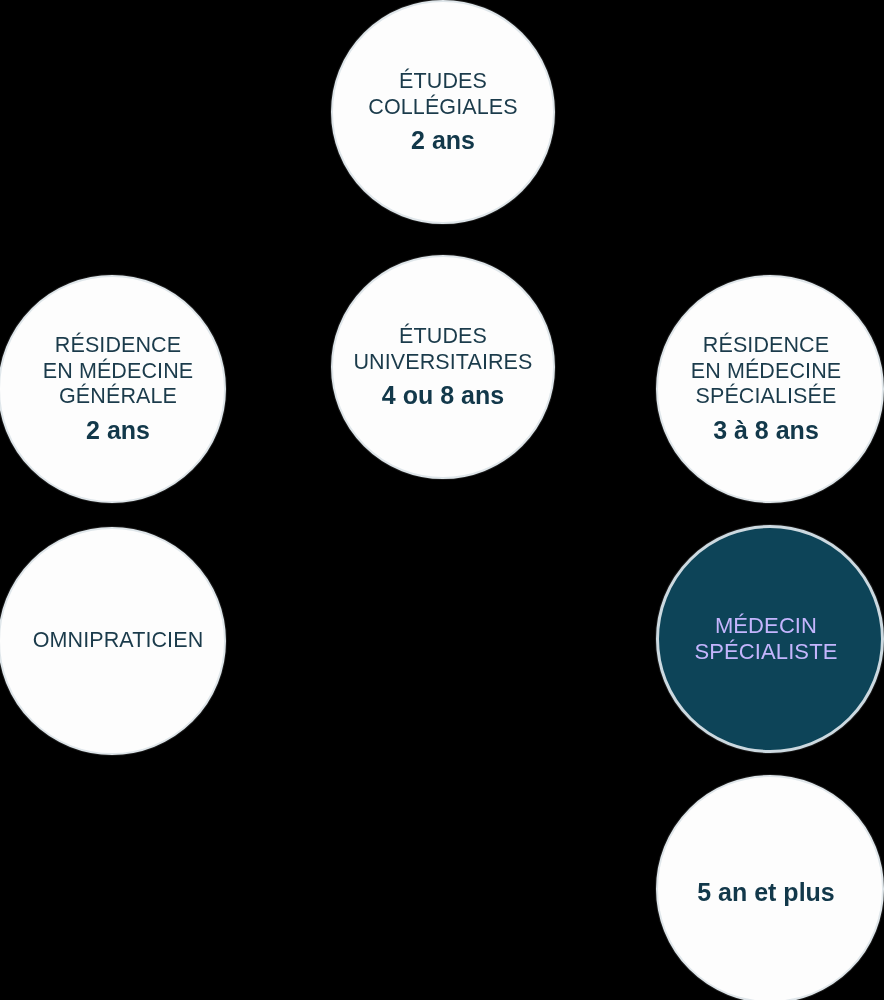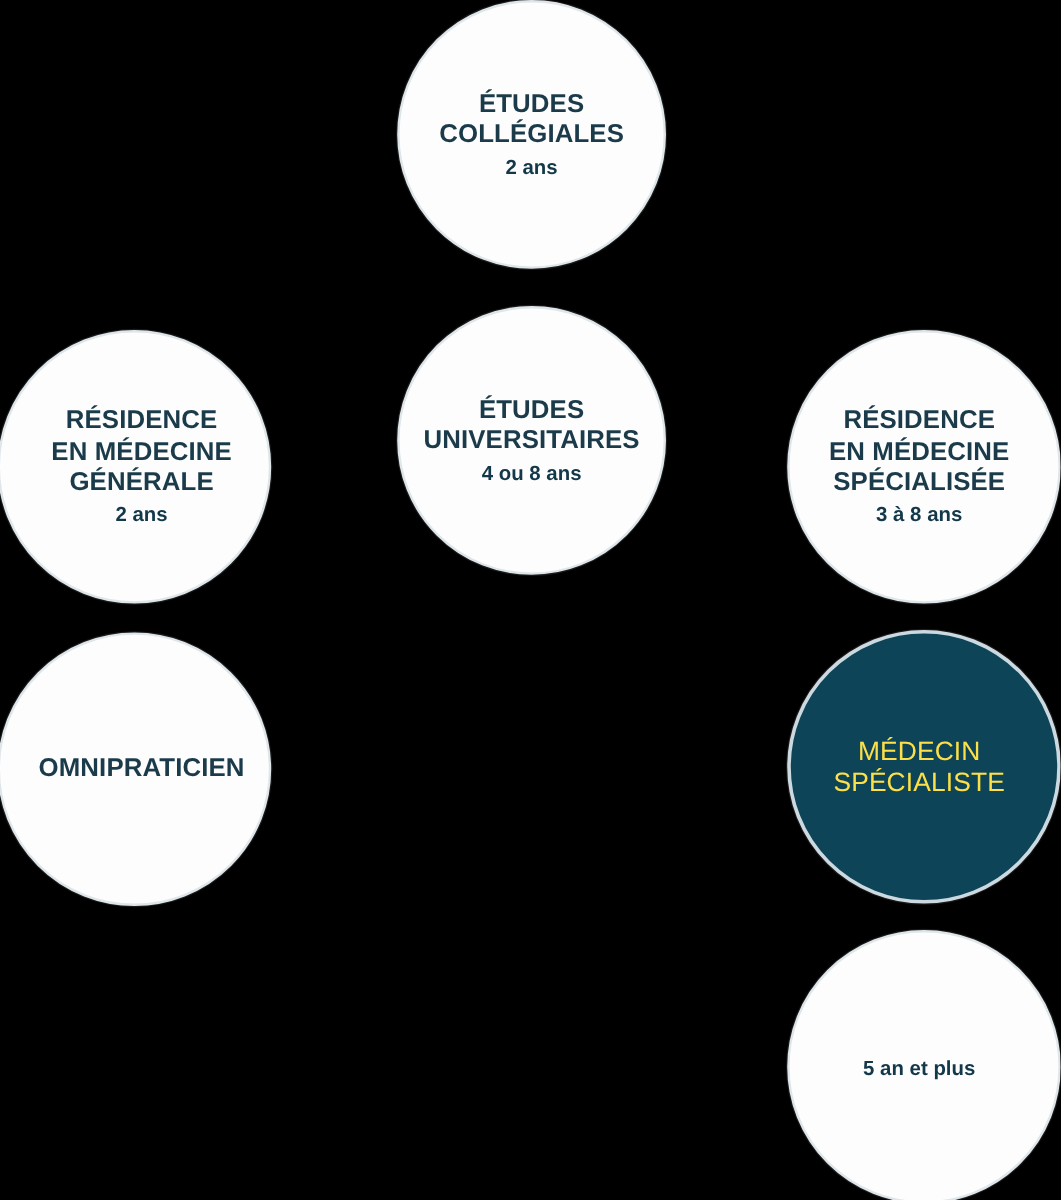--- a/index.html
+++ b/index.html
@@ -30,36 +30,36 @@
     background: #fdfdfd;
     border: 2px solid #dfe6ea;
     box-shadow: 0 0 0 1px rgba(255,255,255,0.10);
   }
   .node.filled {
     background: #0d4458;
     border: 3px solid #ccd9e0;
   }
   .node-title {
     color: #1b3b4b;
-    font-weight: 700;
+    font-weight: 400;
     font-size: 21.5px;
     line-height: 1.18;
     letter-spacing: 0.1px;
     white-space: pre-line;
     padding: 0 10px;
   }
   .node.filled .node-title {
-    color: #fde047;
+    color: #c4b5fd;
     font-weight: 400;
     font-size: 22px;
   }
   .node-sub {
     color: #12384a;
     font-weight: 600;
-    font-size: 17px;
+    font-size: 25px;
     line-height: 1.2;
     margin-top: 5px;
   }
   .node-sub:empty { display: none; }
 
   
   #node-etudes-collegiales   { left: 331px;  top: 0px;   width: 224px; height: 224px; }
   #node-residence-generale   { left: -2px;   top: 275px; width: 228px; height: 228px; }
   #node-etudes-universitaires{ left: 331px;  top: 255px; width: 224px; height: 224px; }
   #node-residence-specialisee{ left: 656px;  top: 275px; width: 228px; height: 228px; }

